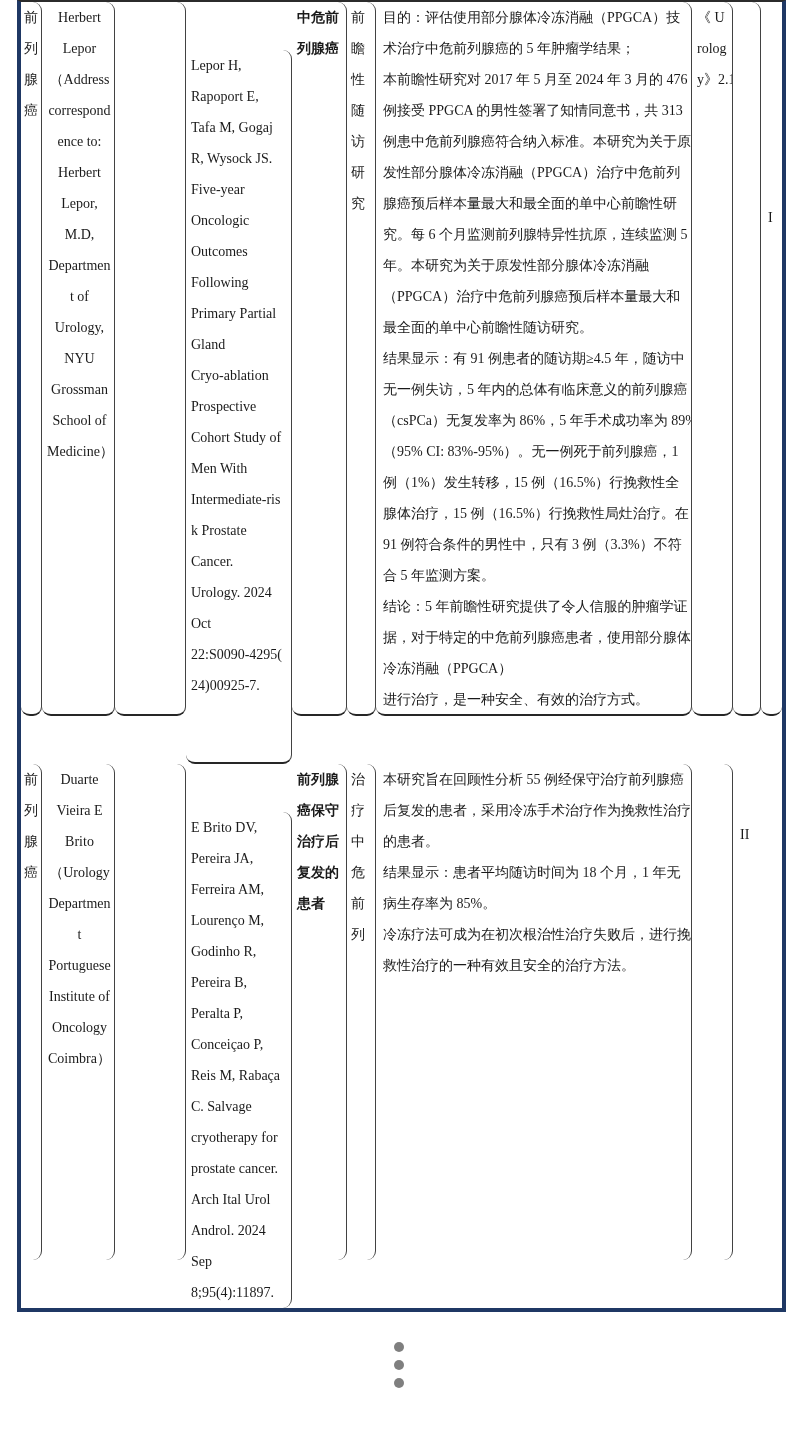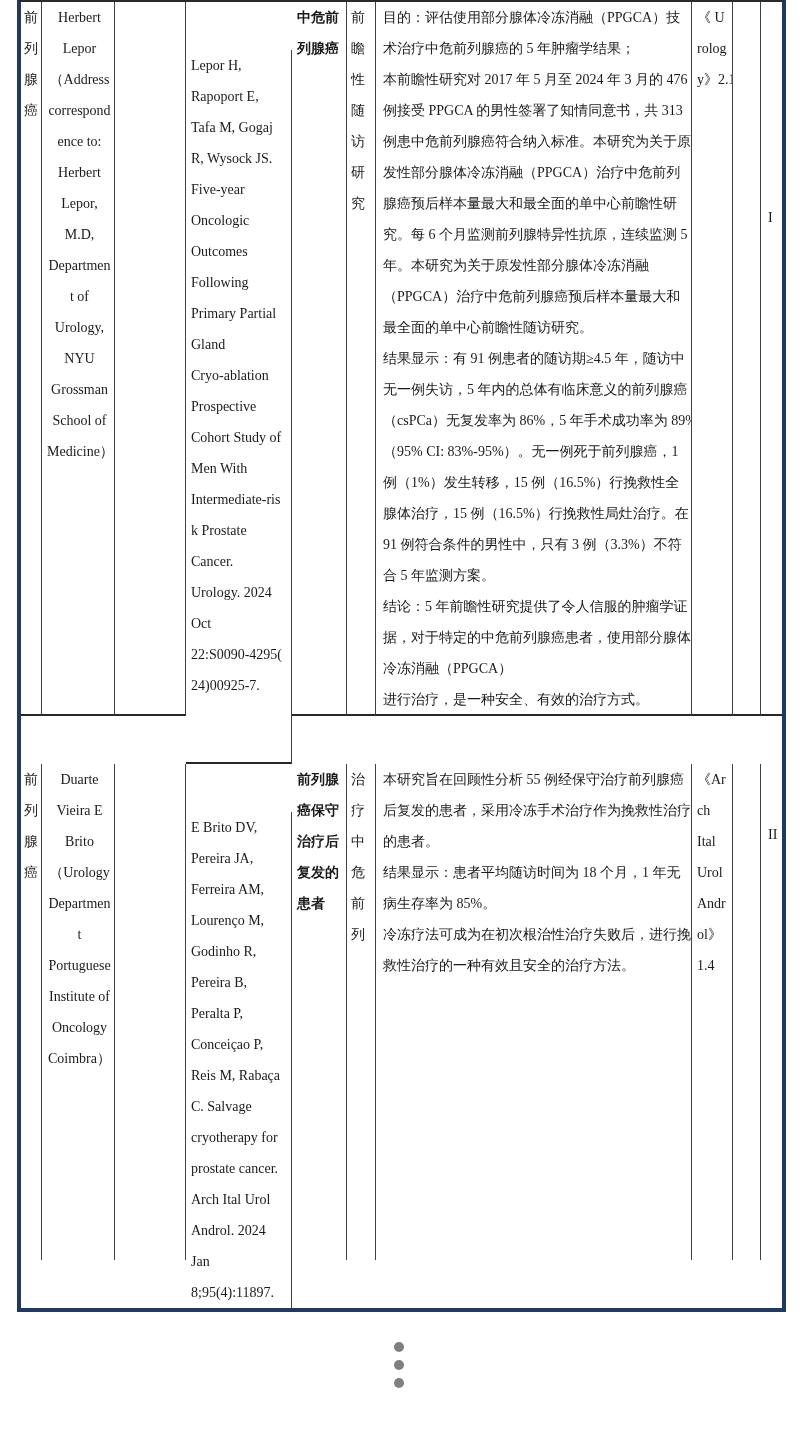--- a/index.html
+++ b/index.html
@@ -26,20 +26,21 @@
     grid-template-columns:21px 73px 71px 106px 55px 29px 316px 41px 28px 21px;
   }
   .cell{
     box-sizing:border-box;
     border-right:1px solid #424242;
     font-size:14px;
     line-height:31px;
     overflow:hidden;
     white-space:pre;
     padding:0 4px 0 5px;
+    border-radius:9px;
   }
   .cell.last{border-right:none;}
   .r1{height:714px;border-bottom:2px solid #262626;}
   .r2{height:496px;}
   
   .c-disease{padding:0 1px 0 3px;white-space:normal;word-break:break-all;}
   .c-author{padding:0 2px 0 5px;text-align:center;}
   .c-citation{padding:0 2px 0 5px;margin-top:48px;}
   .c-population{padding:0 4px 0 5px;font-weight:bold;}
   .c-study{padding:0 1px 0 4px;white-space:normal;word-break:break-all;}
@@ -152,42 +153,35 @@
 Godinho R,
 Pereira B,
 Peralta P,
 Conceiçao P,
 Reis M, Rabaça
 C. Salvage
 cryotherapy for
 prostate cancer.
 Arch Ital Urol
 Androl. 2024
-Jan
+Sep
 8;95(4):11897.</div>
     <div class="cell r2 c-population">前列腺
 癌保守
 治疗后
 复发的
 患者</div>
     <div class="cell r2 c-study">治疗中危前列</div>
     <div class="cell r2 c-summary">本研究旨在回顾性分析 55 例经保守治疗前列腺癌
 后复发的患者，采用冷冻手术治疗作为挽救性治疗
 的患者。
 结果显示：患者平均随访时间为 18 个月，1 年无
 病生存率为 85%。
 冷冻疗法可成为在初次根治性治疗失败后，进行挽
 救性治疗的一种有效且安全的治疗方法。</div>
-    <div class="cell r2 c-journal">《Ar
-ch
-Ital
-Urol
-Andr
-ol》
-1.4</div>
     <div class="cell r2 c-extra"></div>
     <div class="cell r2 c-level last">II</div>
 
   </div>
 </div>
 
 <div class="dots">
   <span class="dot"></span>
   <span class="dot"></span>
   <span class="dot"></span>

